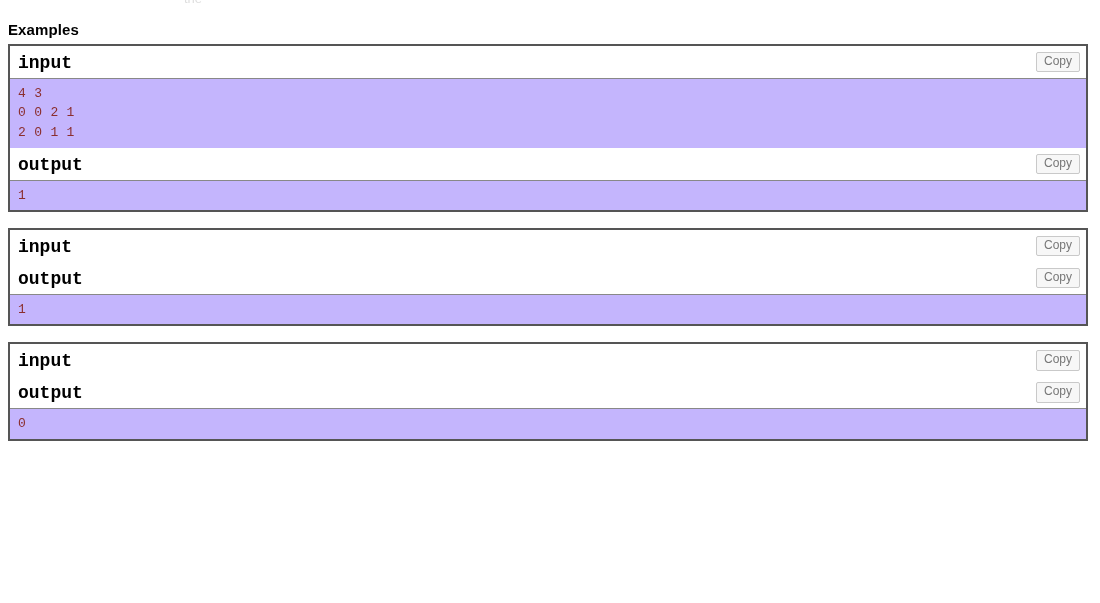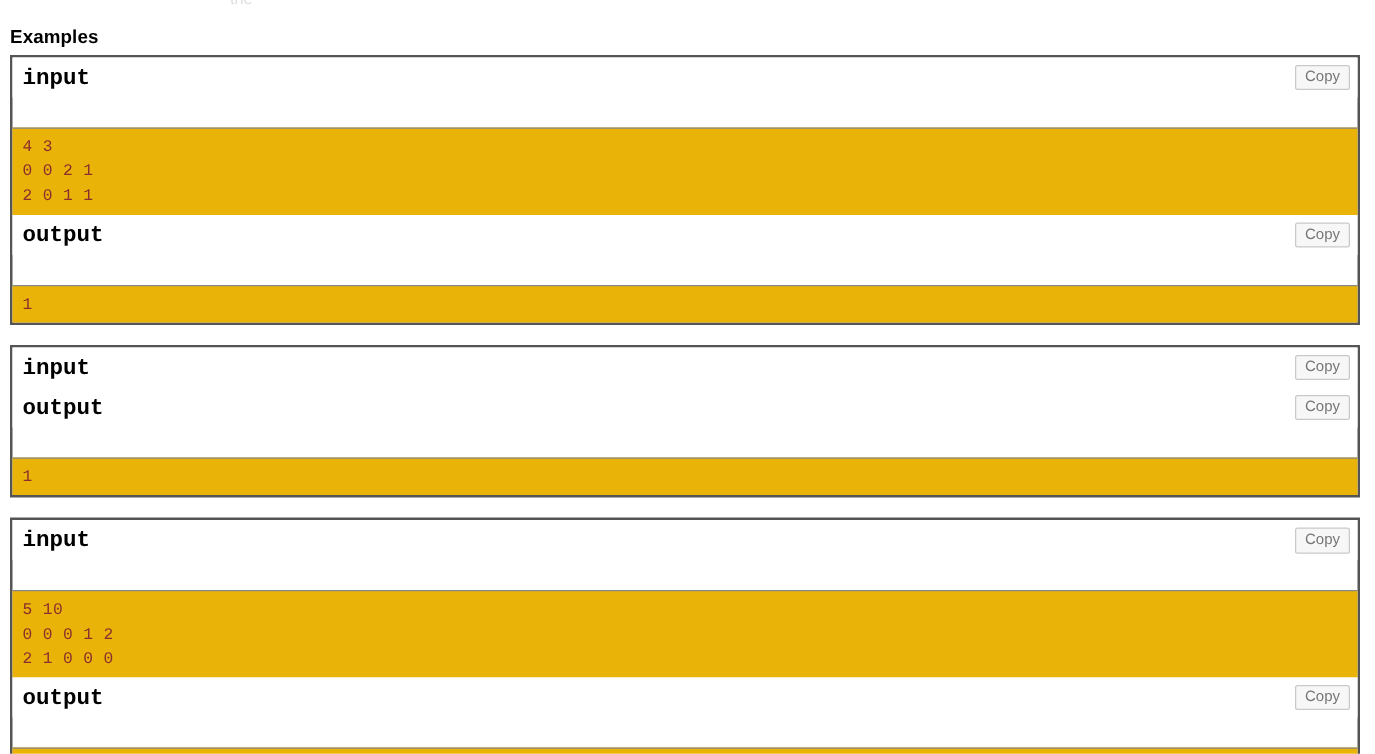--- a/index.html
+++ b/index.html
@@ -71,30 +71,29 @@
     border: 1px solid #c9c9c9;
     border-radius: 2px;
     padding: 2px 7px 3px 7px;
     line-height: 1.1;
     cursor: pointer;
     user-select: none;
     text-align: right;
   }
 
   .io-data {
-    background: #eab308;
+    background: #c4b5fd;
     border-top: 1px solid #888888;
     padding: 5px 8px 6px 8px;
     font-family: "Liberation Mono", monospace;
     font-size: 13px;
     line-height: 19.3px;
     color: #8b2e2e;
     white-space: pre;
     letter-spacing: 0.3px;
-    margin-top: 24px;
   }
   .io-data.single { padding-bottom: 5px; }
 </style>
 </head>
 <body>
 
 <div class="page">
 
   <div class="clipped-top">the</div>
 
@@ -127,23 +126,20 @@
         <button class="copy-btn">Copy</button>
       </div>
       <div class="io-data single">1</div>
     </div>
 
     <div class="sample-test">
       <div class="io-title">
         <div class="io-title-label">input</div>
         <button class="copy-btn">Copy</button>
       </div>
-      <div class="io-data">5 10
-0 0 0 1 2
-2 1 0 0 0</div>
       <div class="io-title">
         <div class="io-title-label">output</div>
         <button class="copy-btn">Copy</button>
       </div>
       <div class="io-data single">0</div>
     </div>
 
   </div>
 </div>
 

